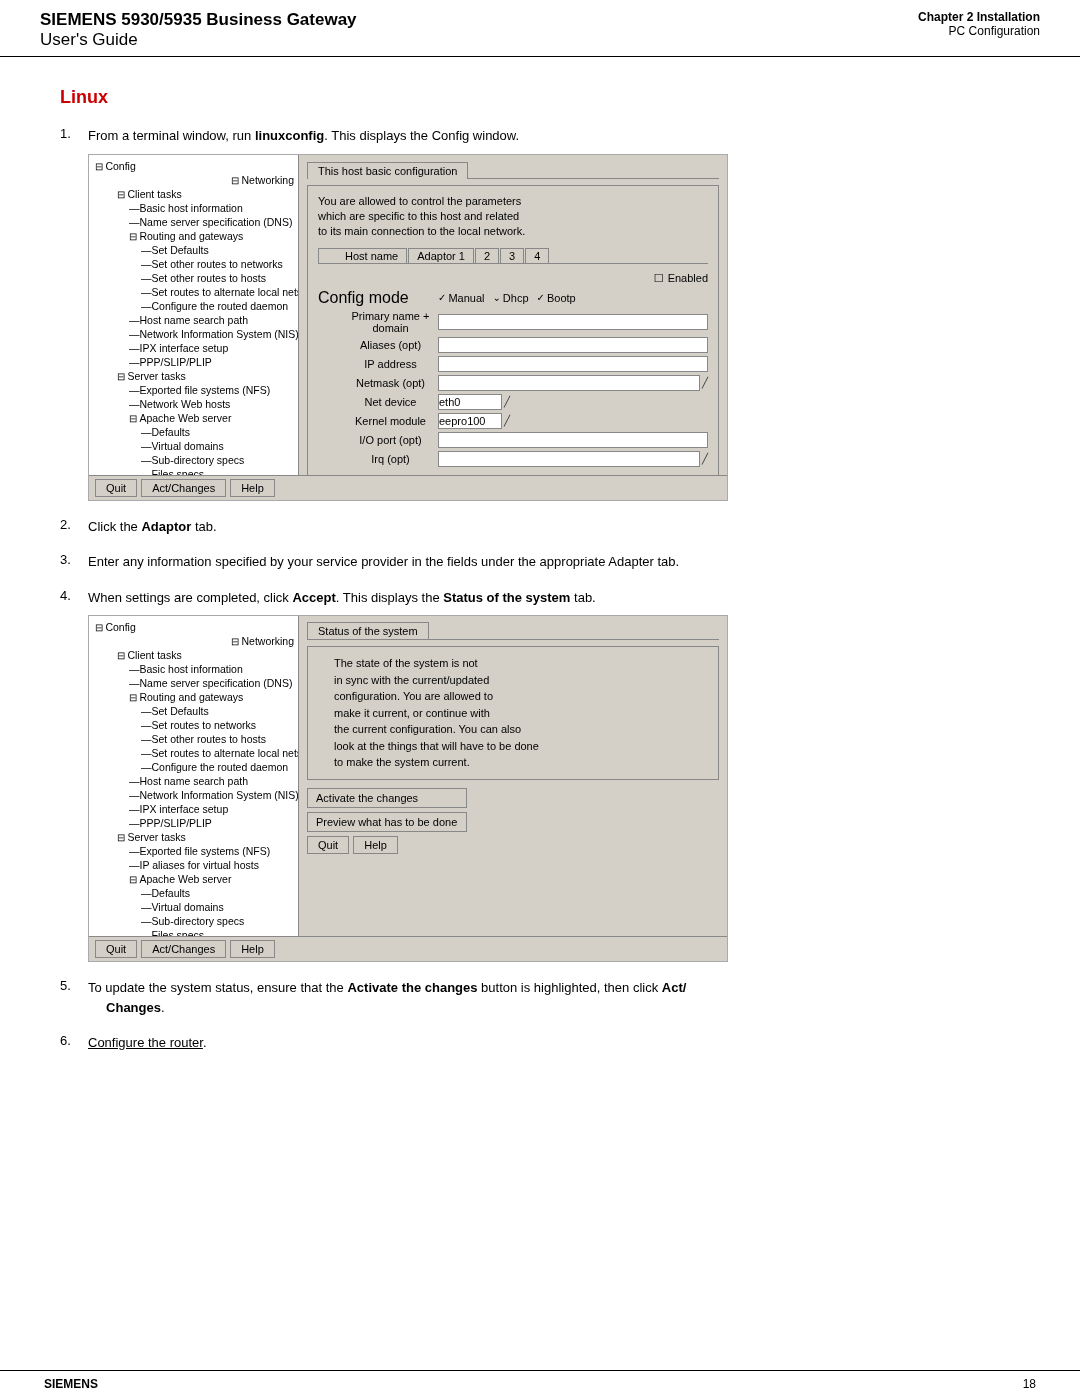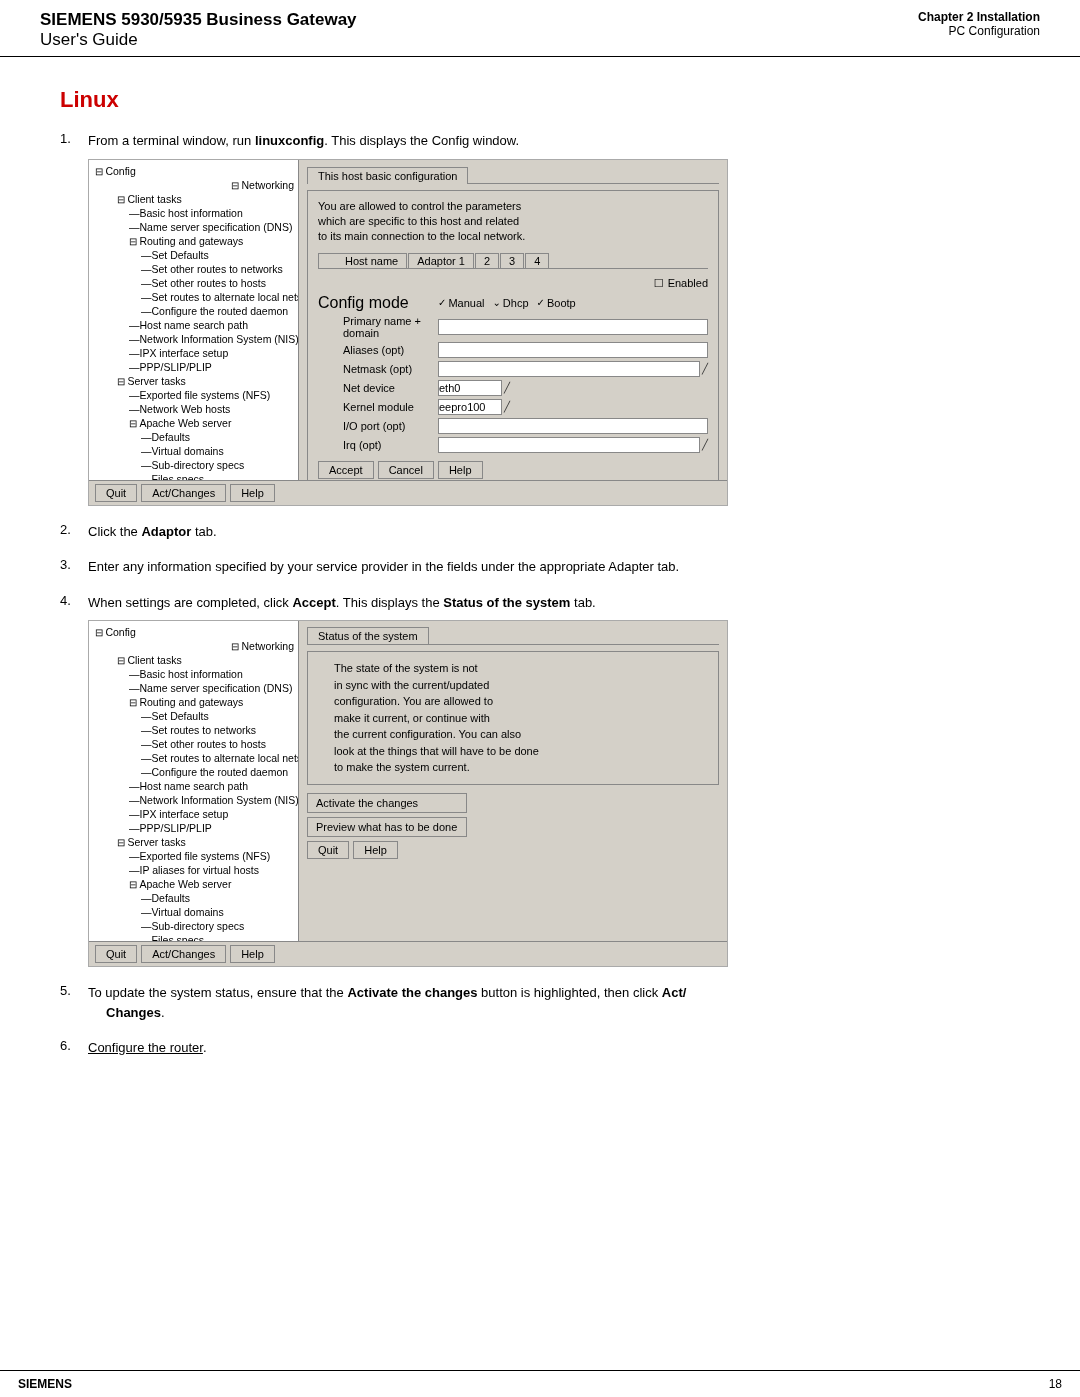--- a/index.html
+++ b/index.html
@@ -27,36 +27,36 @@
     }
     .header-left { font-size: 17px; }
     .header-left .bold { font-weight: bold; }
     .header-right { font-size: 12px; text-align: right; }
     .header-right .bold { font-weight: bold; }
 
     
     .page-footer {
       display: flex;
       justify-content: space-between;
-      padding: 6px 18px;
+      padding: 6px 44px;
       border-top: 1.5px solid #000;
       margin-top: auto;
     }
     .footer-left { font-size: 12px; font-weight: bold; }
     .footer-right { font-size: 12px; }
 
     
     .content {
       padding: 20px 60px 20px 60px;
       flex: 1;
     }
 
     
     .section-heading {
-      font-size: 22px;
+      font-size: 18px;
       font-weight: bold;
       color: #cc0000;
       margin-bottom: 18px;
       margin-top: 10px;
     }
 
     
     .steps-list {
       list-style: none;
       padding: 0;
@@ -170,21 +170,21 @@
       padding-left: 26px;
     }
     .field-row {
       display: flex;
       align-items: center;
       margin-bottom: 3px;
     }
     .field-label {
       width: 120px;
       font-size: 11px;
-      text-align: left;
+      text-align: center;
       padding-left: 25px;
     }
     .field-input {
       flex: 1;
       height: 16px;
       background: #fff;
       border: 1px solid #888;
       font-size: 11px;
       padding: 0 2px;
     }
@@ -392,20 +392,24 @@
                 </div>
                 <div class="field-row">
                   <span class="field-label">Primary name + domain</span>
                   <input class="field-input" value="" readonly="" style="">
                 </div>
                 <div class="field-row">
                   <span class="field-label">Aliases (opt)</span>
                   <input class="field-input" value="" readonly="" style="">
                 </div>
                 <div class="field-row">
+                  <span class="field-label">IP address</span>
+                  <input class="field-input" value="" readonly="" style="">
+                </div>
+                <div class="field-row">
                   <span class="field-label">Netmask (opt)</span>
                   <input class="field-input" value="" readonly="" style="">
                   <span class="field-arrow">╱</span>
                 </div>
                 <div class="field-row">
                   <span class="field-label">Net device</span>
                   <input class="field-input-wide" value="eth0" readonly="" style="">
                   <span class="field-arrow">╱</span>
                 </div>
                 <div class="field-row">

